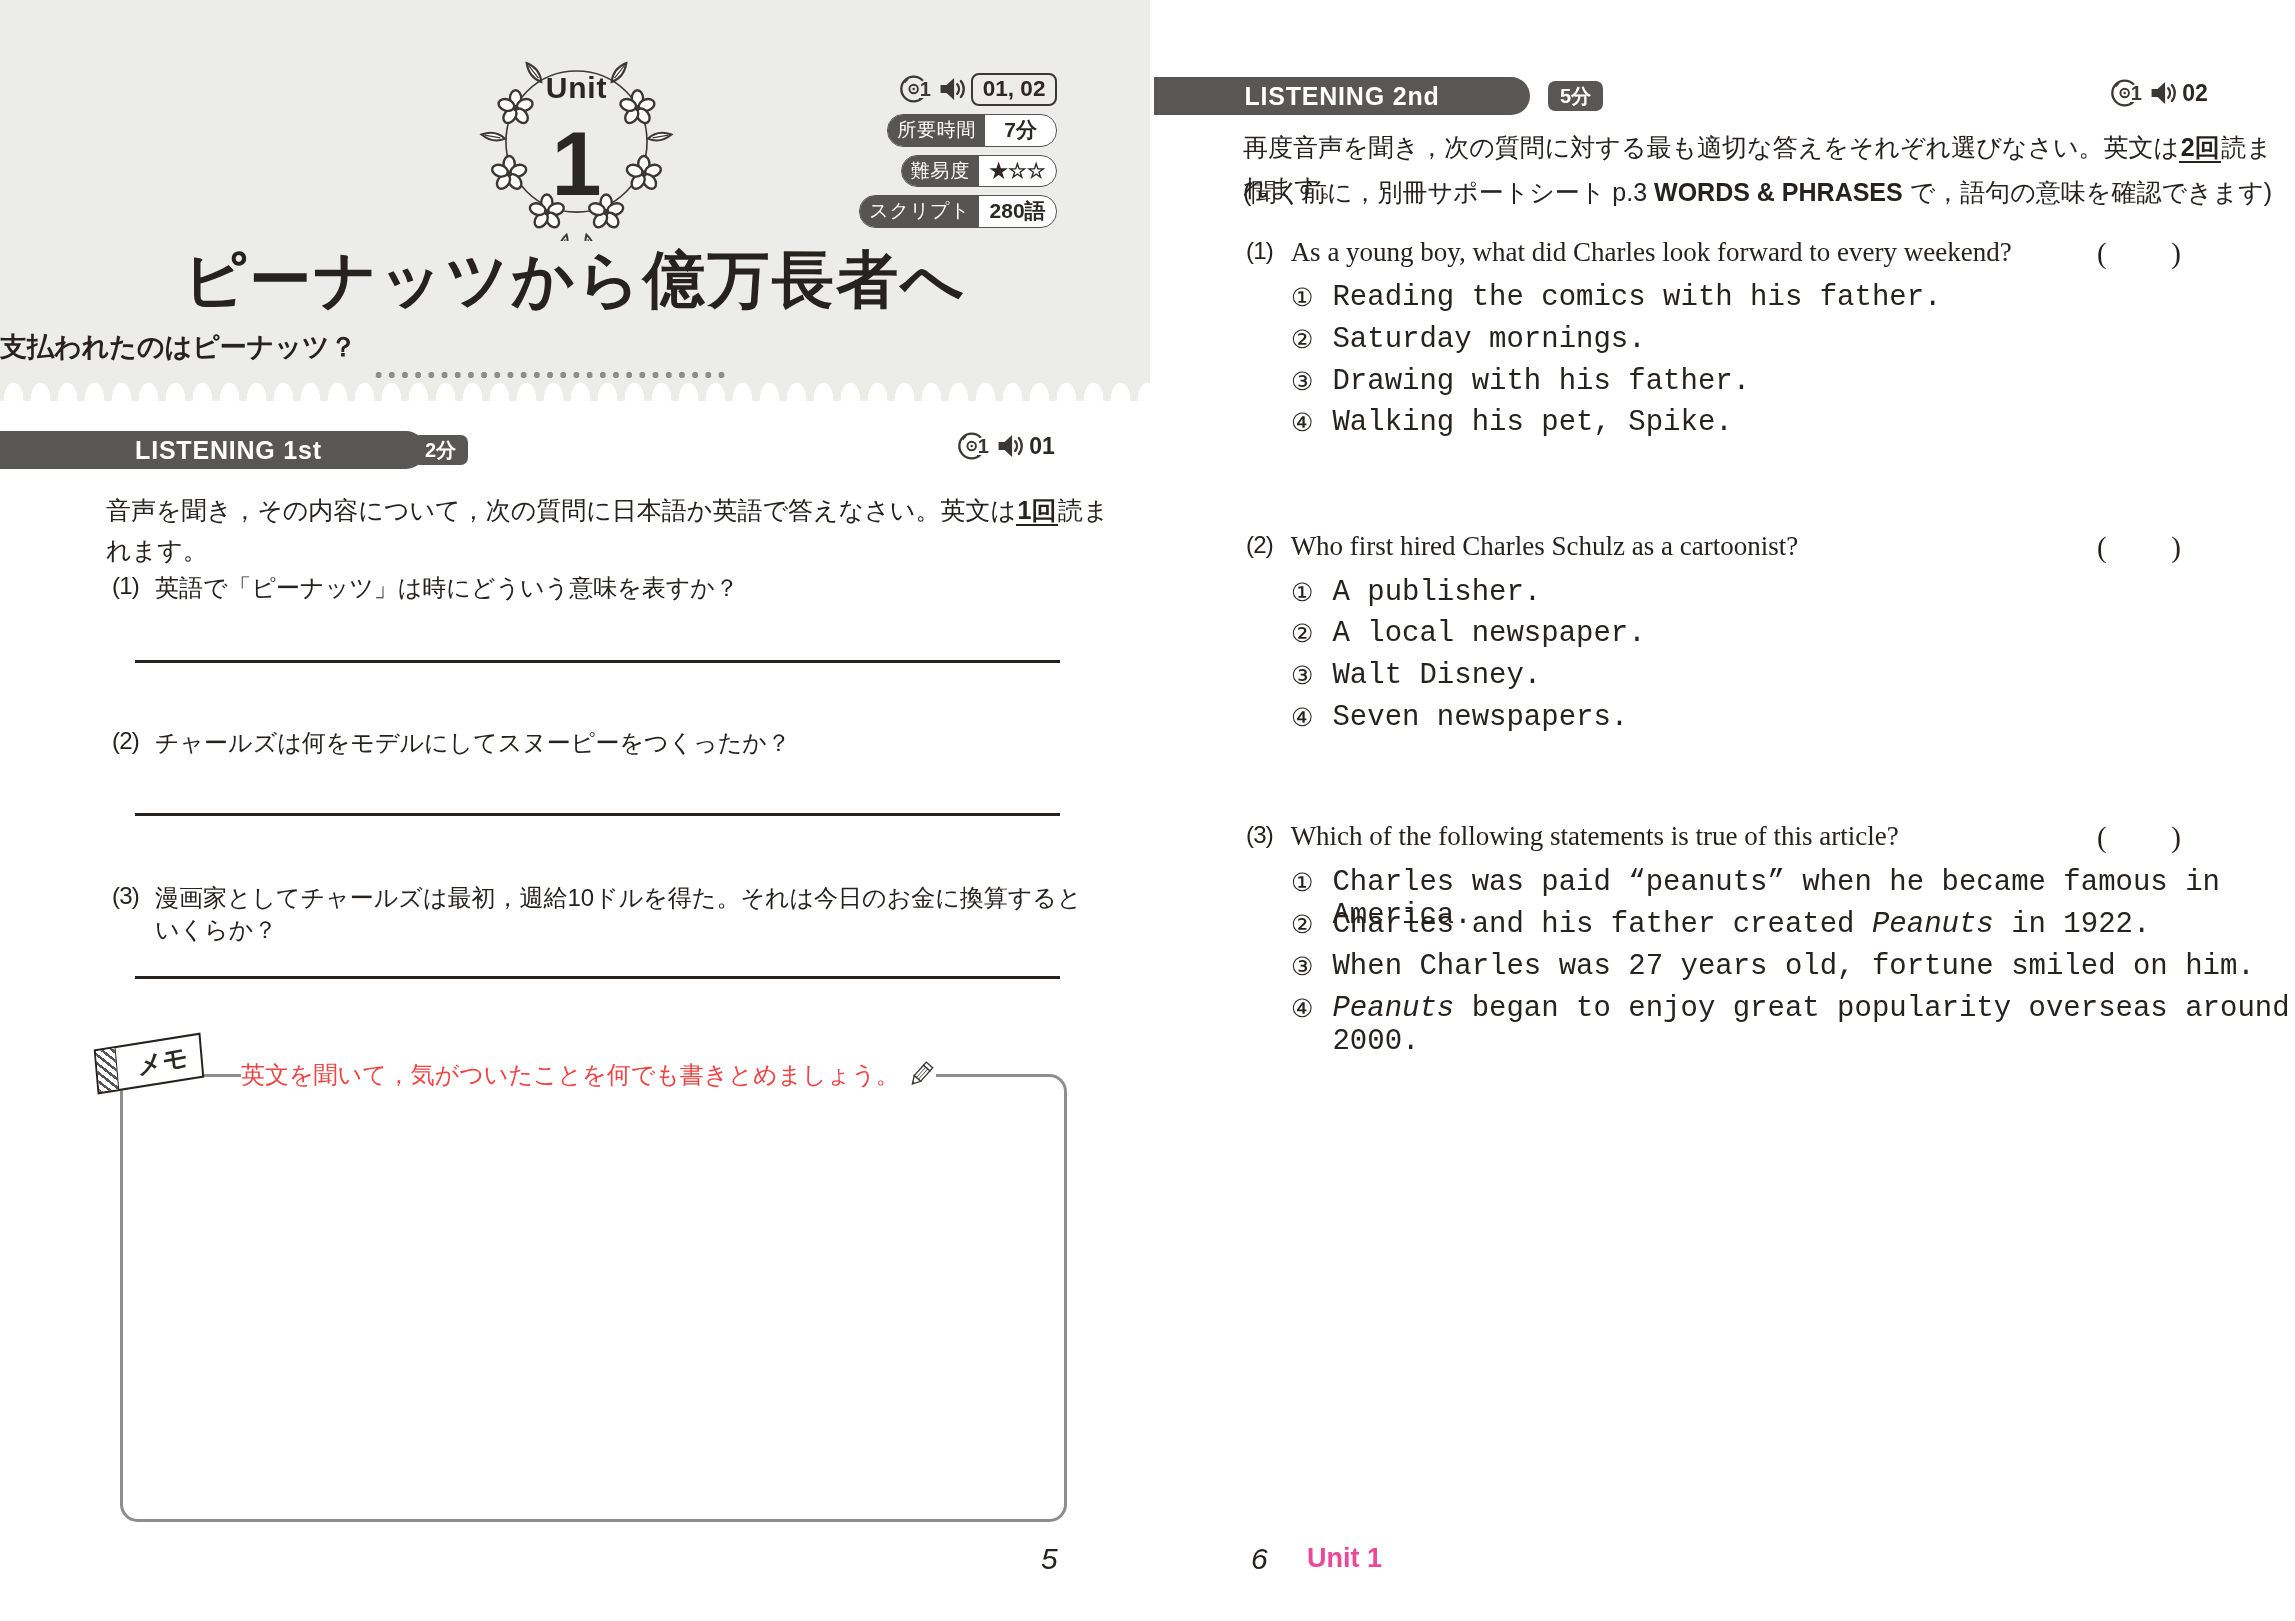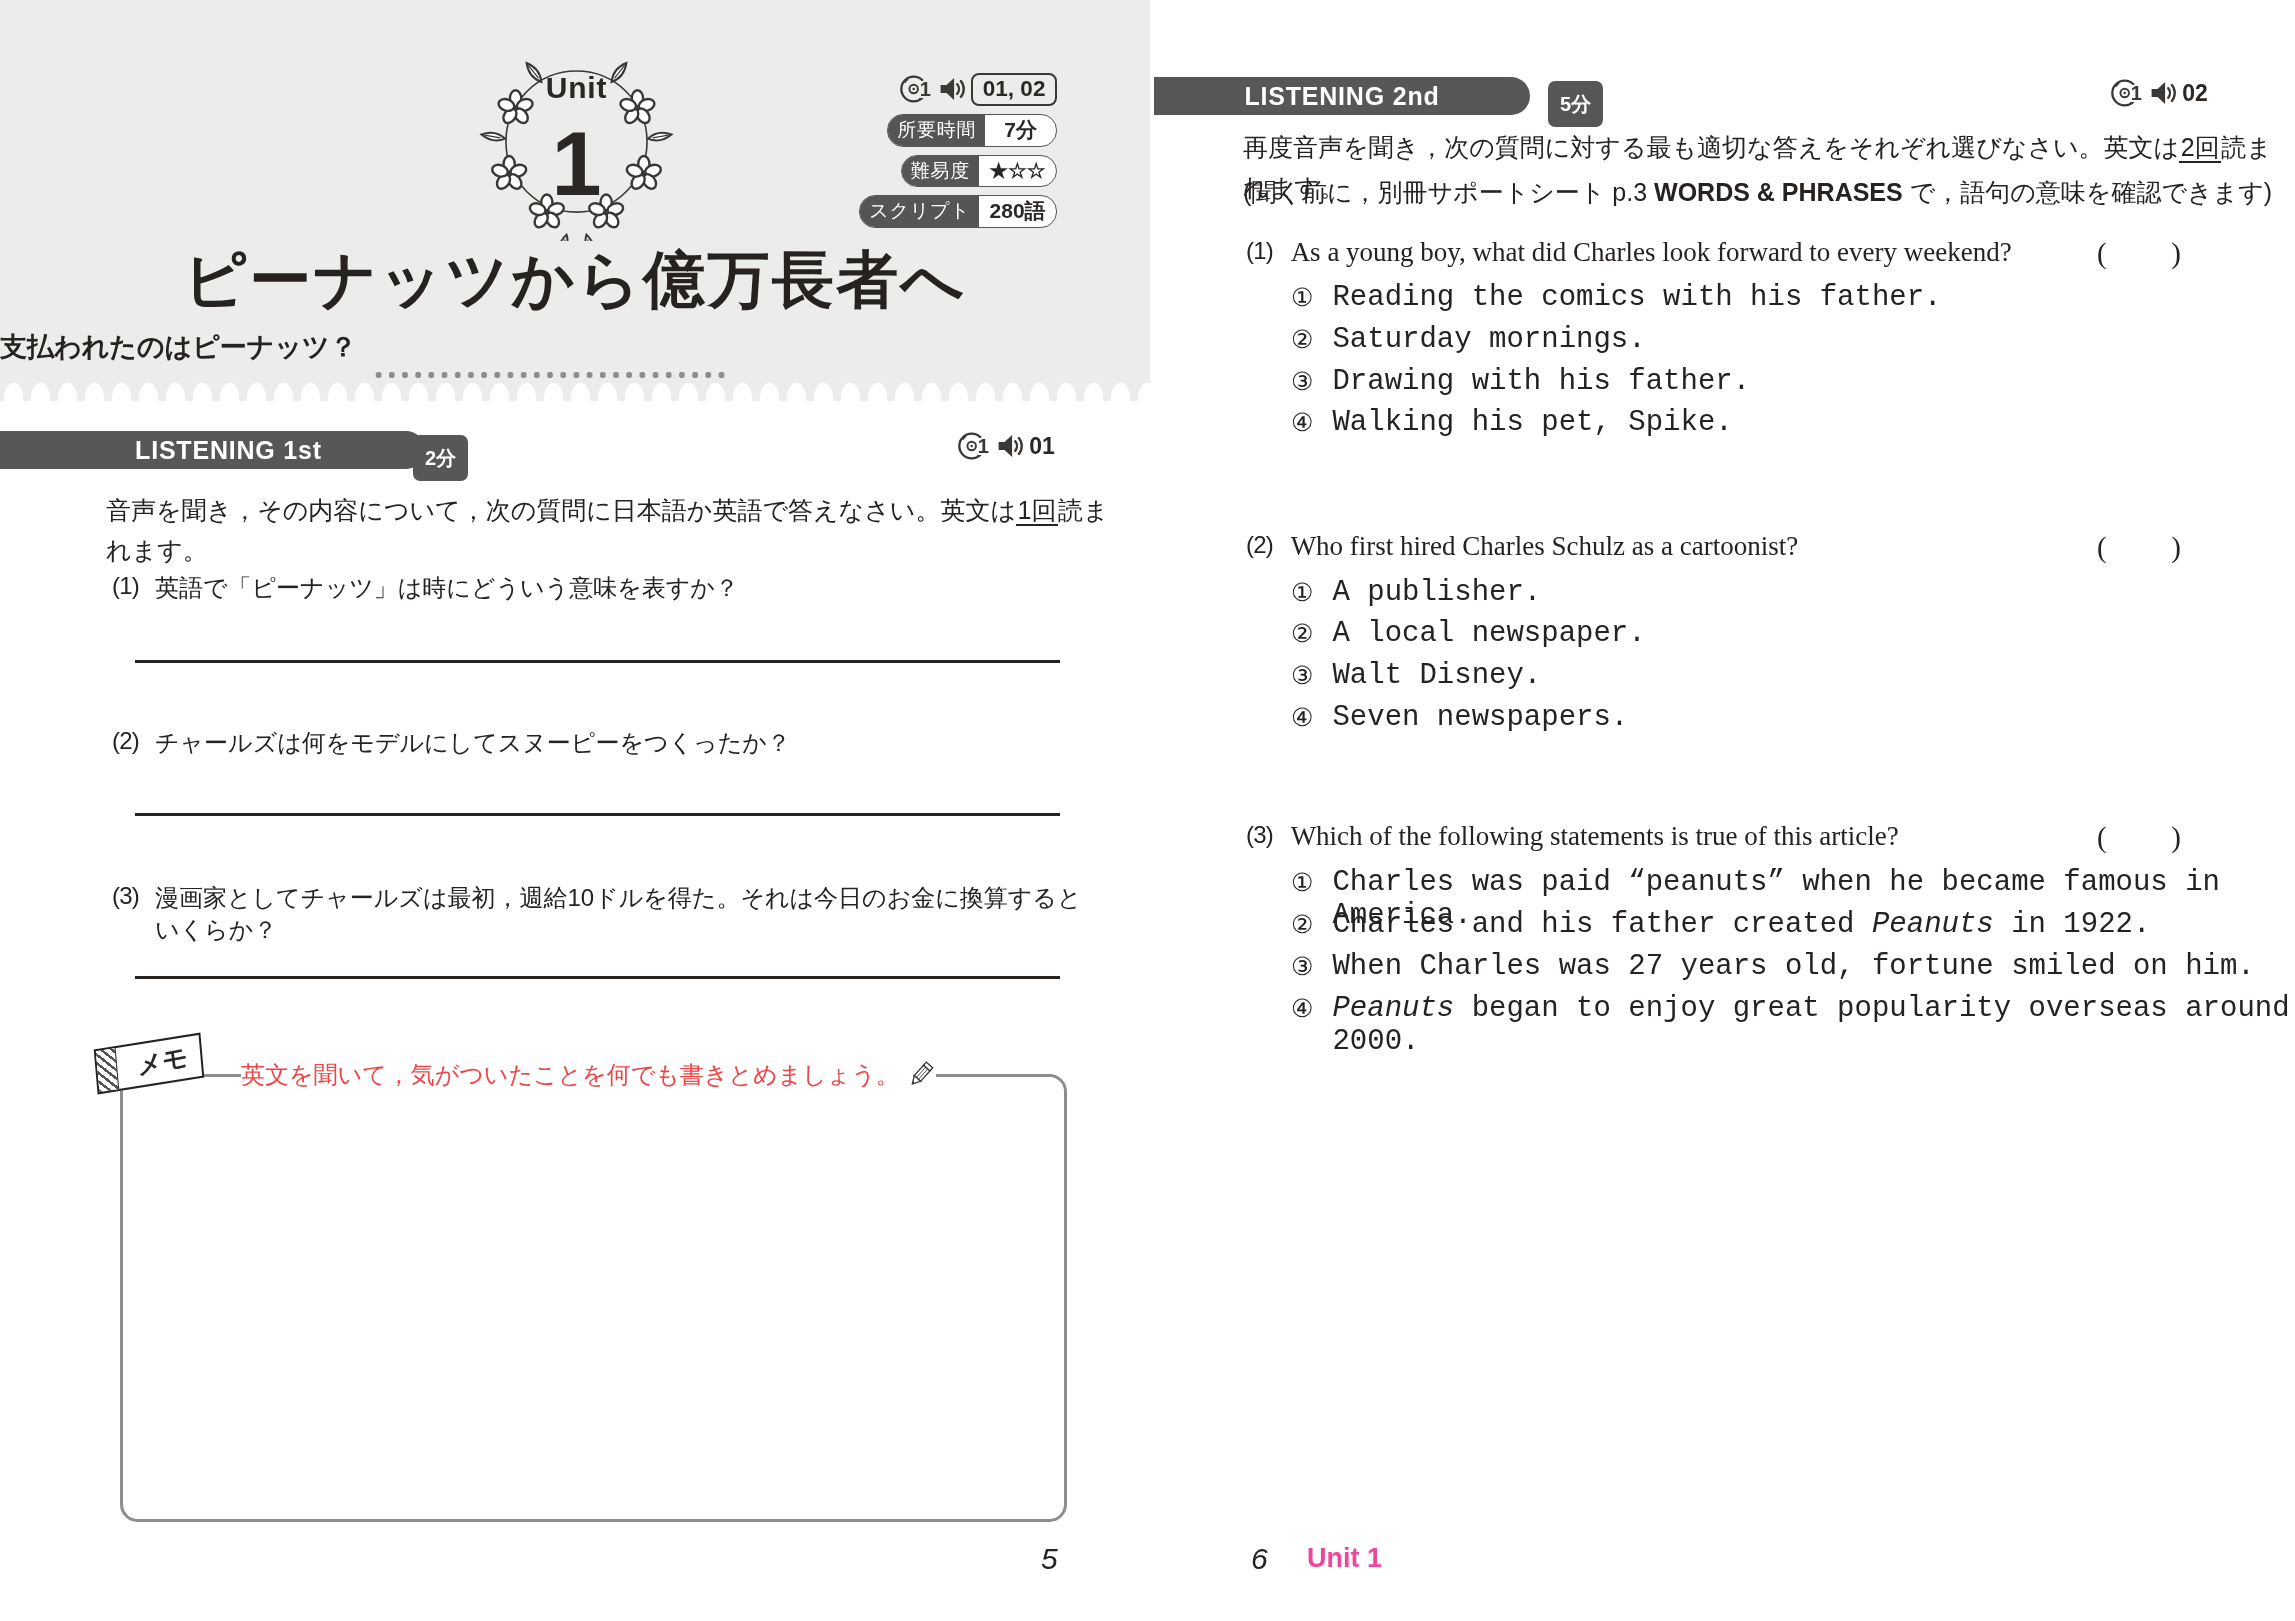--- a/index.html
+++ b/index.html
@@ -38,27 +38,27 @@
                   align-items:center;padding:0 8.8px;letter-spacing:0.8px;}
   .meta-pill .val{display:flex;align-items:center;justify-content:center;font-size:21px;
                   font-weight:700;padding:0 10.4px;min-width:50px;color:#2b2725;}
 
   
   .sec-bar{position:absolute;height:38px;background:#595656;border-radius:0 19px 19px 0;
            color:#ffffff;display:flex;align-items:center;justify-content:center;
            font-weight:800;font-size:25px;letter-spacing:0.8px;}
   .dur-badge{position:absolute;background:#595656;color:#ffffff;border-radius:7.2px;
              font-size:20px;font-weight:700;display:flex;align-items:center;
-             justify-content:center;width:55px;height:46px;}
+             justify-content:center;width:55px;height:30px;}
   .track-group{position:absolute;display:flex;align-items:center;gap:5.6px;
                font-size:23px;font-weight:600;color:#2b2725;}
 
   
   .instr{position:absolute;font-size:25px;line-height:1.6;color:#262220;}
-  .em{font-weight:400;border-bottom:2.4px solid #262220;padding:0 1.6px;margin-top:38px;}
+  .em{font-weight:700;border-bottom:2.4px solid #262220;padding:0 1.6px;margin-top:38px;}
   .bold-sans{font-weight:800;}
   .q-left{position:absolute;display:flex;gap:16px;font-size:24px;color:#262220;}
   .qnum{flex:0 0 auto;letter-spacing:-0.8px;}
   .ans-line{position:absolute;left:135px;width:925px;border-top:3.2px solid #262220;height:0;}
 
   
   .memo-box{position:absolute;left:120px;top:1074px;width:941px;height:442px;
             border:3.2px solid #8d8d8d;border-radius:4.8px 17.7px 17.7px 17.7px;background:#ffffff;}
   .memo-cover{position:absolute;left:241px;top:1052px;width:695px;height:45px;background:#ffffff;
               display:flex;align-items:center;gap:6.4px;}

